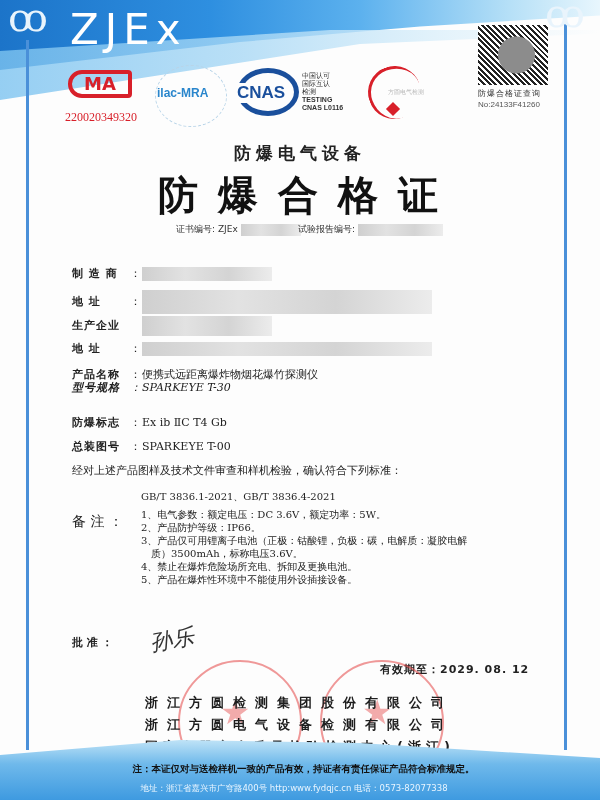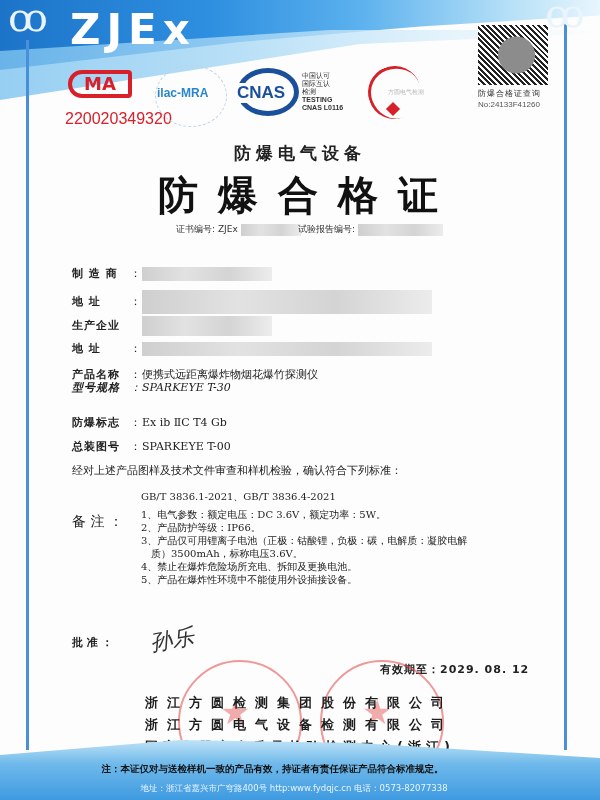--- a/index.html
+++ b/index.html
@@ -10,24 +10,24 @@
   .hdr-band { position: absolute; left: 0; top: 0; width: 600px; height: 70px;
     background: linear-gradient(90deg, #1c74c9 0%, #2e8fe0 35%, #5cb1ee 60%, #b6e0f7 85%, #e8f6fd 100%);
     clip-path: polygon(0 0, 100% 0, 100% 22%, 70% 38%, 40% 60%, 0 100%); }
   .hdr-band2 { position: absolute; left: 0; top: 30px; width: 600px; height: 70px;
     background: linear-gradient(90deg, #7cc3f0 0%, #a8d8f5 40%, #dff1fb 75%, rgba(255,255,255,0) 100%);
     clip-path: polygon(0 30%, 55% 0, 100% 0, 100% 5%, 60% 20%, 0 100%); opacity: .8; }
   .vline-left { position: absolute; left: 26px; top: 40px; width: 3px; height: 710px; background: #4a90d9; }
   .vline-right { position: absolute; left: 564px; top: 20px; width: 3px; height: 730px; background: #4a90d9; }
   .curl { position: absolute; font-size: 40px; color: #e9f4fc; font-family: "DejaVu Serif", serif; }
 
-  .zjex { position: absolute; left: 70px; top: 5px; font-size: 42px; font-weight: bold; color: #fff; letter-spacing: 6px; font-family: "DejaVu Sans", sans-serif; }
+  .zjex { position: absolute; left: 70px; top: 5px; font-size: 42px; font-weight: normal; color: #fff; letter-spacing: 6px; font-family: "DejaVu Sans", sans-serif; }
 
   .cma { position: absolute; left: 68px; top: 70px; width: 64px; height: 28px; border: 4px solid #d8202a; border-radius: 14px 4px 4px 14px; box-sizing: border-box; color: #d8202a; font-weight: bold; font-size: 18px; text-align: center; line-height: 20px; }
-  .cma-no { position: absolute; left: 65px; top: 110px; font-size: 16px; color: #d8202a; font-family: Liberation Sans, sans-serif; }
+  .cma-no { position: absolute; left: 65px; top: 110px; font-size: 12px; color: #d8202a; font-family: Liberation Serif, serif; }
   .ilac { position: absolute; left: 155px; top: 65px; width: 70px; height: 60px; border-radius: 50%; border: 1px dashed #b8d4e8; }
   .ilac-txt { position: absolute; left: 157px; top: 86px; font-size: 12px; color: #2a86cc; font-family: "Liberation Sans", sans-serif; font-weight: bold; }
   .cnas { position: absolute; left: 237px; top: 68px; width: 62px; height: 48px; border-radius: 50%; border: 5px solid #1a4f9c; box-sizing: border-box; }
   .cnas-txt { position: absolute; left: 236px; top: 83px; font-size: 17px; font-weight: bold; color: #1a4f9c; font-family: "Liberation Sans", sans-serif; background: #fdfdfd; padding: 0 1px; }
   .cnas-side { position: absolute; left: 302px; top: 72px; font-size: 7px; line-height: 8px; color: #333; }
   .cnas-side b { font-family: "Liberation Sans", sans-serif; font-size: 7px; }
   .arc { position: absolute; left: 368px; top: 66px; width: 50px; height: 50px; border-left: 3px solid #d8202a; border-top: 3px solid #d8202a; border-radius: 50%; transform: rotate(-20deg); }
   .arc-sq { position: absolute; left: 388px; top: 104px; width: 10px; height: 10px; background: #d8202a; transform: rotate(45deg); }
   .arc-txt { position: absolute; left: 388px; top: 88px; font-size: 6px; color: #bbb; }
   .qr { position: absolute; left: 478px; top: 25px; width: 70px; height: 60px;
@@ -59,21 +59,21 @@
   .date2 { position: absolute; left: 380px; top: 662px; font-size: 11px; letter-spacing: 1px; font-weight: bold; }
 
   .seal { position: absolute; border: 2px solid rgba(228,70,70,.55); border-radius: 50%; }
   .seal-star { position: absolute; color: rgba(228,70,70,.45); font-size: 34px; }
 
   .org { position: absolute; left: 145px; font-size: 13px; font-weight: bold; letter-spacing: 9px; color: #1e1e1e; white-space: nowrap; }
 
   .footer-band { position: absolute; left: 0; top: 740px; width: 600px; height: 60px;
     background: linear-gradient(180deg, #bfe3f7 0%, #6fb9eb 40%, #3e9ae0 100%);
     clip-path: polygon(0 25%, 30% 0, 60% 5%, 100% 30%, 100% 100%, 0 100%); }
-  .footer-note { position: absolute; left: 0; width: 545px; top: 763px; text-align: center; font-size: 9.5px; font-weight: bold; color: #111; }
+  .footer-note { position: absolute; left: 0; width: 545px; top: 763px; text-align: center; font-size: 9.5px; font-weight: bold; color: #111; padding-left: 31px; }
   .footer-addr { position: absolute; left: 0; width: 588px; top: 783px; text-align: center; font-size: 8.5px; color: #e8f5ff; }
 </style>
 </head>
 <body>
 
 <div class="page">
   <div class="hdr-band"></div>
   <div class="hdr-band2"></div>
   <div class="vline-left"></div>
   <div class="vline-right"></div>

